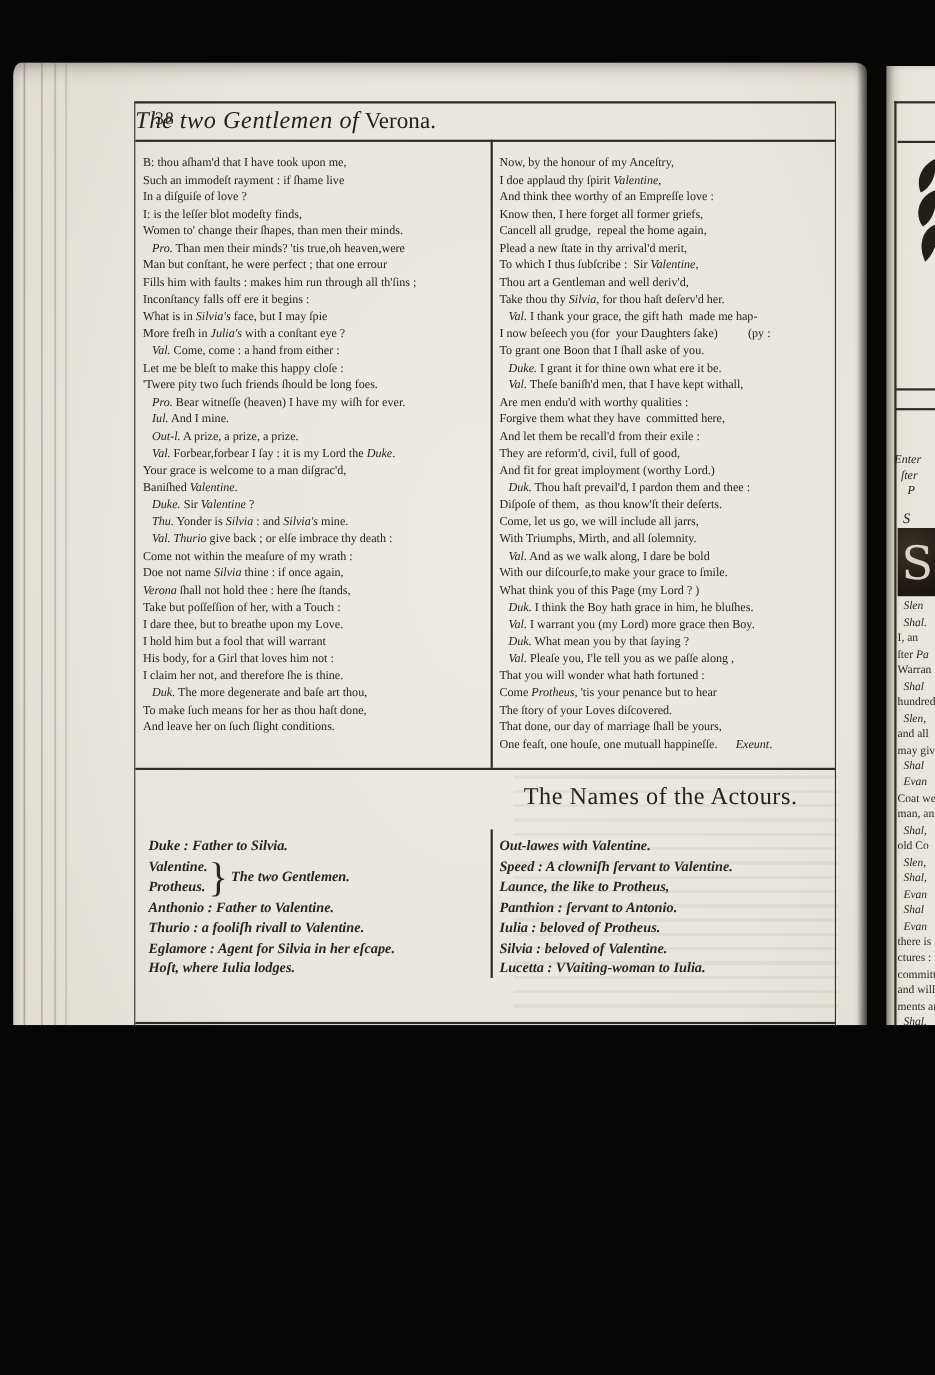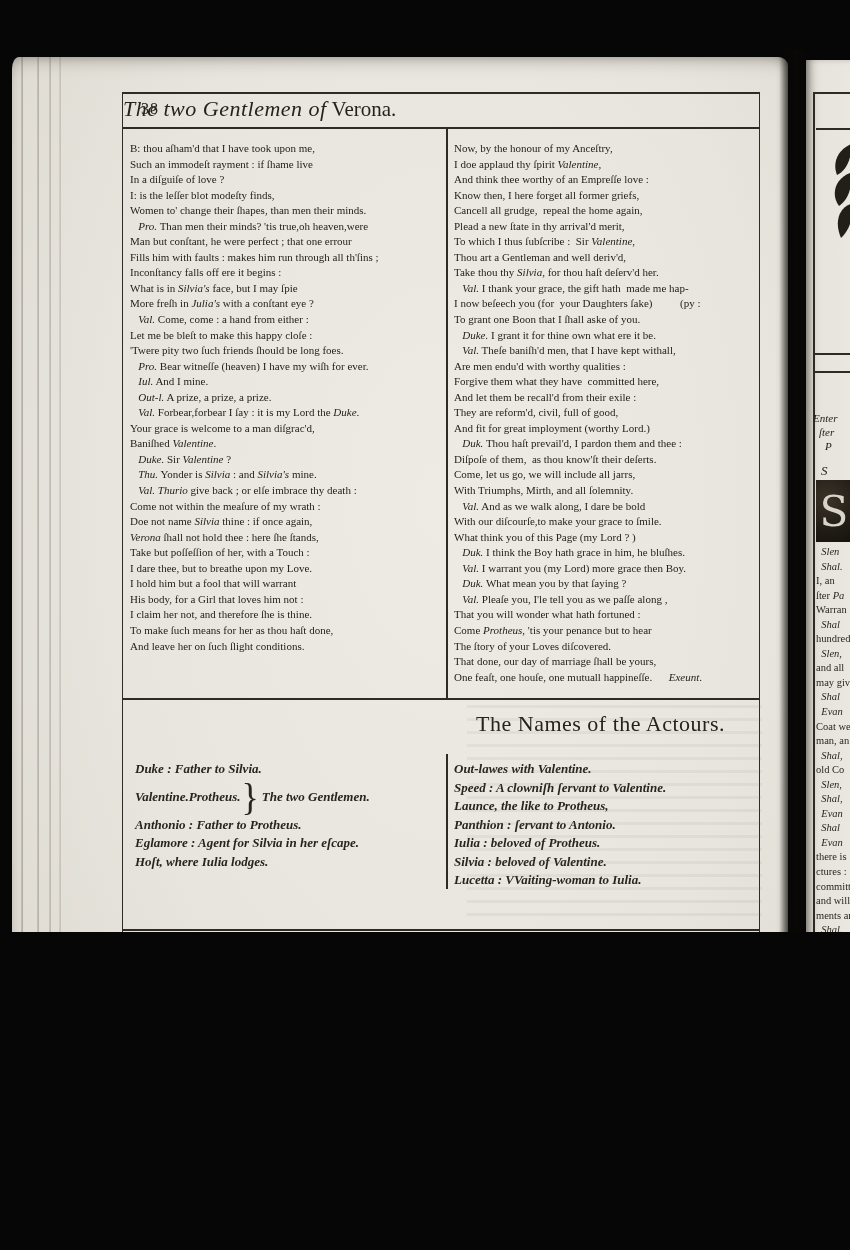--- a/index.html
+++ b/index.html
@@ -41,21 +41,21 @@
   .col-right{left:331px;width:303px;}
   .tl{white-space:pre;}
 
   .actors-heading{position:absolute;top:617px;left:0;right:34px;text-align:right;
                   font-size:22px;letter-spacing:.5px;}
   .actors-col{position:absolute;top:666px;font-style:italic;font-weight:bold;
               font-size:13px;line-height:18.5px;color:#29241d;}
   .actors-left{left:12px;width:305px;}
   .actors-right{left:331px;width:300px;}
   .brace-row{display:flex;align-items:center;height:37px;}
-  .brace-names{display:flex;justify-content:center;}
+  .brace-names{display:flex;flex-direction:column;justify-content:center;}
   .brace-names div{line-height:18.5px;}
   .brace-glyph{font-style:normal;font-weight:normal;font-size:36px;line-height:36px;
                margin:0 3px 0 1px;transform:scaleY(1.05);}
   .brace-label{font-size:13px;}
 
   .finis{position:absolute;top:884px;left:0;right:30px;text-align:center;
          font-size:28px;letter-spacing:.45em;font-family:"DejaVu Serif","Liberation Serif",serif;}
 
   
   .bleed{position:absolute;pointer-events:none;opacity:.5;filter:blur(.6px);
@@ -131,20 +131,21 @@
           <div class="tl">   <i>Thu.</i> Yonder is <i>Silvia</i> : and <i>Silvia's</i> mine.</div>
           <div class="tl">   <i>Val.</i> <i>Thurio</i> give back ; or elſe imbrace thy death :</div>
           <div class="tl">Come not within the meaſure of my wrath :</div>
           <div class="tl">Doe not name <i>Silvia</i> thine : if once again,</div>
           <div class="tl"><i>Verona</i> ſhall not hold thee : here ſhe ſtands,</div>
           <div class="tl">Take but poſſeſſion of her, with a Touch :</div>
           <div class="tl">I dare thee, but to breathe upon my Love.</div>
           <div class="tl">I hold him but a fool that will warrant</div>
           <div class="tl">His body, for a Girl that loves him not :</div>
           <div class="tl">I claim her not, and therefore ſhe is thine.</div>
+          <div class="tl">   <i>Duk.</i> The more degenerate and baſe art thou,</div>
           <div class="tl">To make ſuch means for her as thou haſt done,</div>
           <div class="tl">And leave her on ſuch ſlight conditions.</div>
         </div>
       <div class="col col-right">
           <div class="tl">Now, by the honour of my Anceſtry,</div>
           <div class="tl">I doe applaud thy ſpirit <i>Valentine</i>,</div>
           <div class="tl">And think thee worthy of an Empreſſe love :</div>
           <div class="tl">Know then, I here forget all former griefs,</div>
           <div class="tl">Cancell all grudge,  repeal the home again,</div>
           <div class="tl">Plead a new ſtate in thy arrival'd merit,</div>
@@ -187,21 +188,22 @@
         <div class="al">Duke : Father to Silvia.</div>
         <div class="brace-row">
           <div class="brace-names">
             <div>Valentine.</div>
             <div>Protheus.</div>
           </div>
           <div class="brace-glyph">}</div>
           <div class="brace-label">The two Gentlemen.</div>
         </div>
         <div>
-            <div class="tl">Anthonio : Father to Protheus.</div>
+            <div class="tl">Anthonio : Father to Valentine.</div>
+            <div class="tl">Thurio : a fooliſh rivall to Valentine.</div>
             <div class="tl">Eglamore : Agent for Silvia in her eſcape.</div>
             <div class="tl">Hoſt, where Iulia lodges.</div>
           </div>
       </div>
 
       <div class="actors-col actors-right">
           <div class="tl">Out-lawes with Valentine.</div>
           <div class="tl">Speed : A clowniſh ſervant to Valentine.</div>
           <div class="tl">Launce, the like to Protheus,</div>
           <div class="tl">Panthion : ſervant to Antonio.</div>

